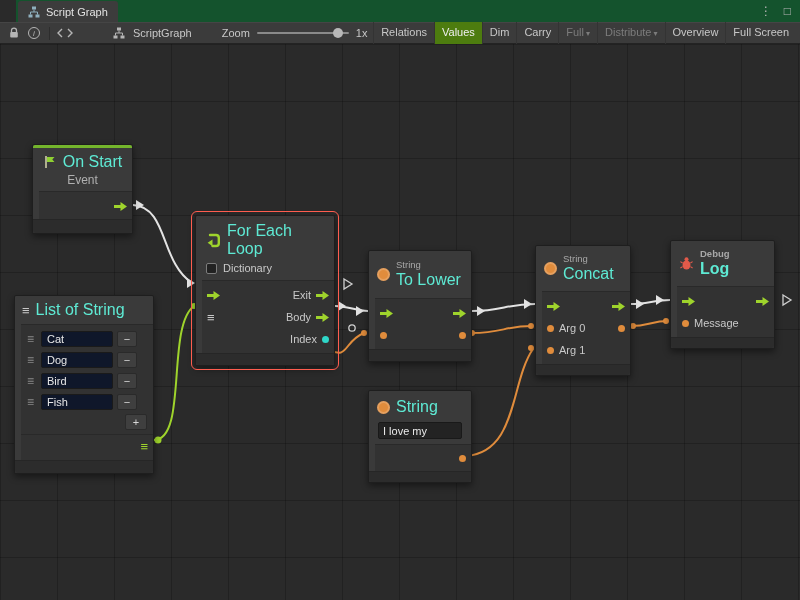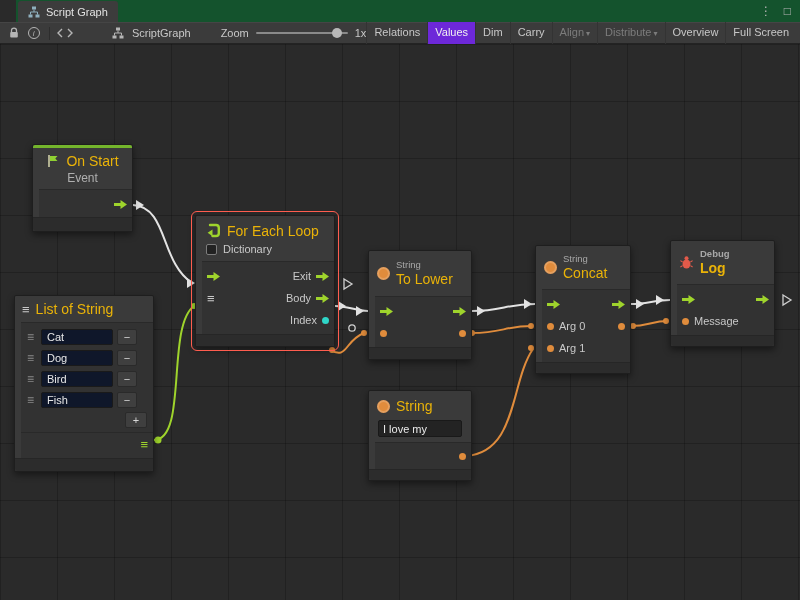--- a/index.html
+++ b/index.html
@@ -17,21 +17,21 @@
   .tb-icon { display:flex; align-items:center; justify-content:center; width:20px; height:20px; }
   .sep { width:1px; height:13px; background:#2d2d2d; margin:0 5px; }
   .circle-i { width:12px; height:12px; border:1px solid #b5b5b5; border-radius:50%; font-size:8px; display:flex; align-items:center; justify-content:center; color:#b5b5b5; font-style:italic; }
   .tb-label { margin:0 16px 0 4px; }
   .zoom-wrap { display:flex; align-items:center; gap:7px; margin-left:14px; }
   .slider { position:relative; width:92px; height:12px; }
   .slider .track { position:absolute; top:5px; left:0; width:92px; height:2px; background:#8a8a8a; border-radius:1px; }
   .slider .thumb { position:absolute; top:1px; left:76px; width:10px; height:10px; background:#b8b8b8; border-radius:50%; }
   .tb-group { margin-left:auto; display:flex; height:22px; }
   .tb-btn { padding:0 7px; line-height:21px; white-space:nowrap; border-left:1px solid #333; cursor:default; }
-  .tb-btn.active { background:#6d28d9; color:#f0f0f0; }
+  .tb-btn.active { background:#4d7c0f; color:#f0f0f0; }
   .tb-btn.disabled { color:#7c7c7c; }
   .dd { font-size:8px; margin-left:2px; }
 
   
   .canvas { position:absolute; top:44px; left:0; width:800px; height:556px; background:#2a2a2a;
     background-image: linear-gradient(rgba(0,0,0,0.22) 1px, transparent 1px), linear-gradient(90deg, rgba(0,0,0,0.22) 1px, transparent 1px);
     background-size:57px 57px; }
   .wires { position:absolute; top:0; left:0; width:800px; height:556px; z-index:1; }
   .w-white { fill:none; stroke:#e3e3e3; stroke-width:2; }
   .w-lime  { fill:none; stroke:var(--flow-green); stroke-width:2; }
@@ -43,21 +43,21 @@
   .m-hollow-c{ fill:none; stroke:#cfcfcf; stroke-width:1.3; }
 
   
   .node { position:absolute; z-index:2; background:#3a3a3a; border:1px solid #1e1e1e; border-radius:2px; box-shadow:0 3px 7px rgba(0,0,0,0.45); font-size:11px; }
   .node.selected { outline:1.5px solid var(--selection-red); outline-offset:3px; }
   .node-accent { height:3px; background:#74b52c; border-radius:2px 2px 0 0; }
   .node-hdr { padding:6px 7px; display:flex; align-items:center; gap:6px; }
   .hdr-col { display:flex; flex-direction:column; line-height:1.15; }
   .hdr-center { flex-direction:column; gap:2px; align-items:center; }
   .hdr-row { display:flex; align-items:center; gap:6px; }
-  .node-title { font-size:14px; color:#eab308; }
+  .node-title { font-size:16px; color:#5eead4; }
   .node-cat { font-size:9.5px; color:#a8a8a8; }
   .node-sub { font-size:12px; color:#b0b0b0; }
   .node-ports { background:#323232; border-top:1px solid #292929; padding:3px 0;margin-left:6px; }
   .port-row { height:22px; display:flex; align-items:center; justify-content:space-between; padding:0 5px; }
   .pgroup { display:flex; align-items:center; gap:5px; }
   .plabel { color:#c9c9c9; font-size:11px; }
   .node-footer { background:#2c2c2c; border-top:1px solid #262626; border-radius:0 0 2px 2px; }
   .dot { width:7px; height:7px; border-radius:50%; display:inline-block; }
   .dot.orange { background:var(--value-orange); }
   .dot.teal { background:var(--index-teal); }
@@ -139,21 +139,21 @@
       <div class="track"></div>
       <div class="thumb"></div>
     </div>
     <span>1x</span>
   </div>
   <div class="tb-group">
     <span class="tb-btn">Relations</span>
     <span class="tb-btn active">Values</span>
     <span class="tb-btn">Dim</span>
     <span class="tb-btn">Carry</span>
-    <span class="tb-btn disabled"><span>Align</span><span class="dd">▾</span></span>
+    <span class="tb-btn disabled"><span>Full</span><span class="dd">▾</span></span>
     <span class="tb-btn disabled"><span>Distribute</span><span class="dd">▾</span></span>
     <span class="tb-btn">Overview</span>
     <span class="tb-btn">Full Screen</span>
   </div>
 </div>
 
 <div class="canvas">
 
   <svg class="wires">
     <path class="w-white" d="M133,161 C168,163 160,218 192,239"></path>

